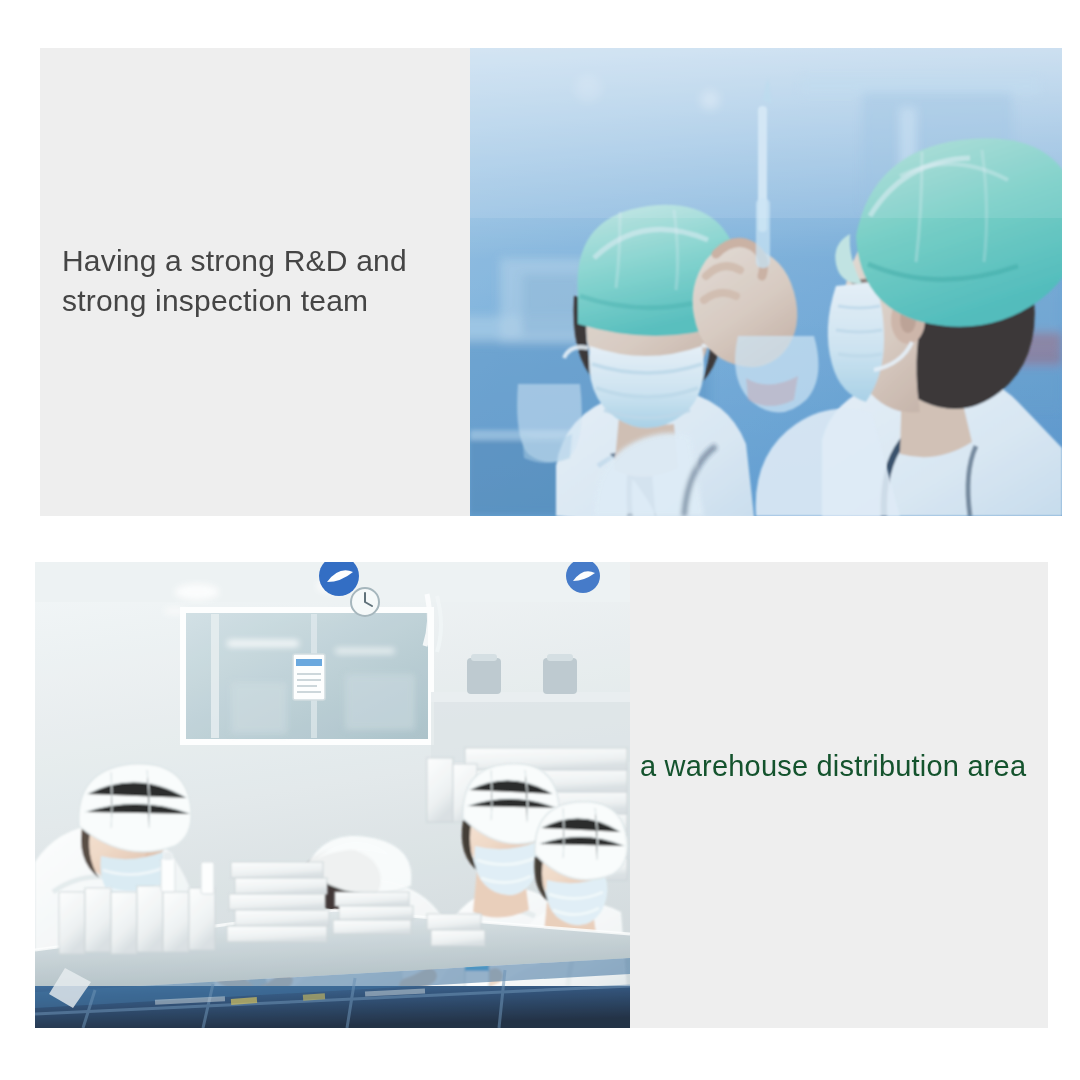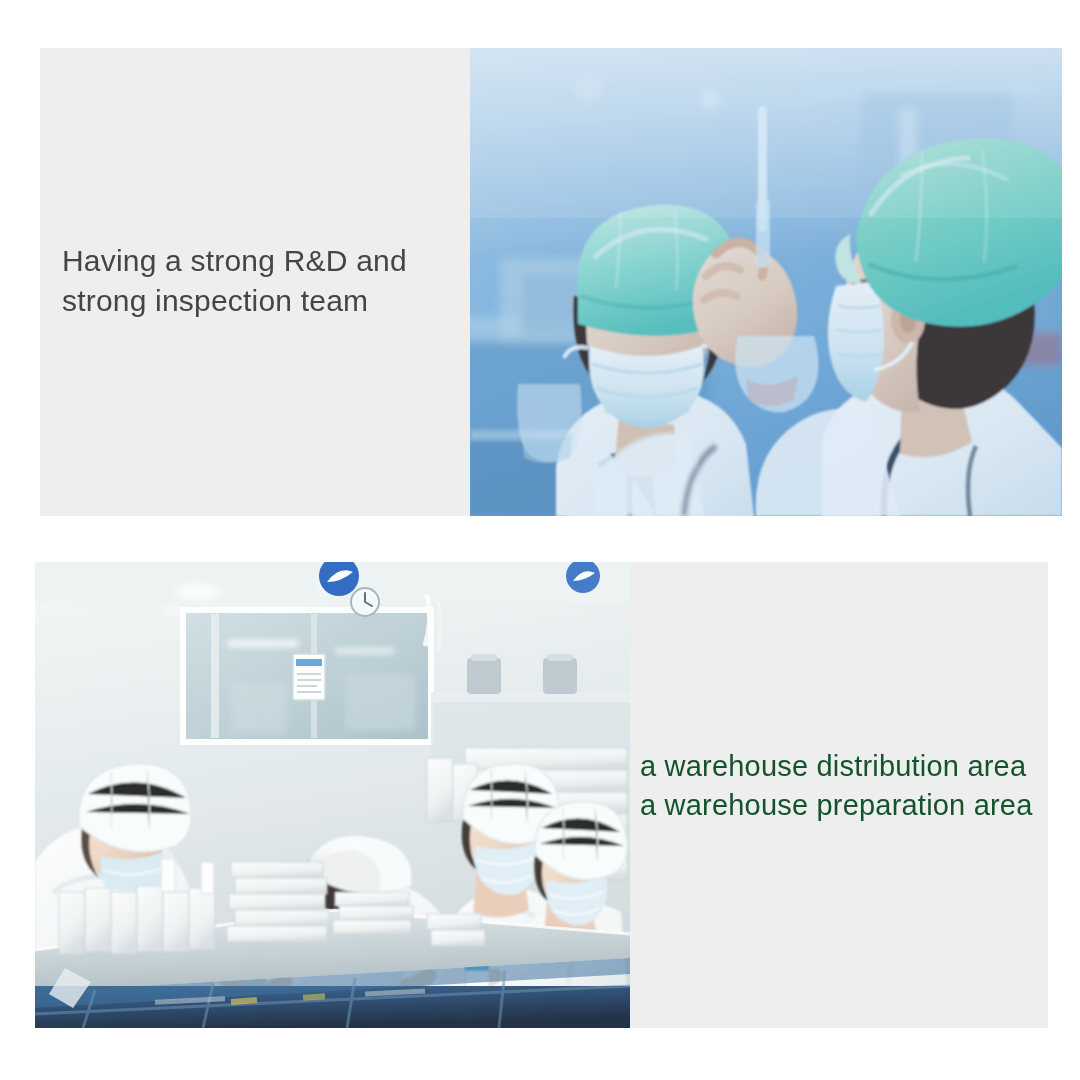--- a/index.html
+++ b/index.html
@@ -545,18 +545,17 @@
 
         <path d="M30 406 l26 14 l-18 26 l-24 -14 z" fill="#e8eef0" opacity="0.8"></path>
 
         <rect x="0" y="0" width="595" height="466" fill="#f0f6f8" opacity="0.1"></rect>
       </svg>
     </div>
 
     <div class="bottom-caption-panel">
       <div class="bottom-caption-text">
         <span class="cap-line">a warehouse distribution area</span>
-        <span class="cap-line">a warehouse preparation area</span>
       </div>
     </div>
   </div>
 
 </div>
 
 </body></html>

